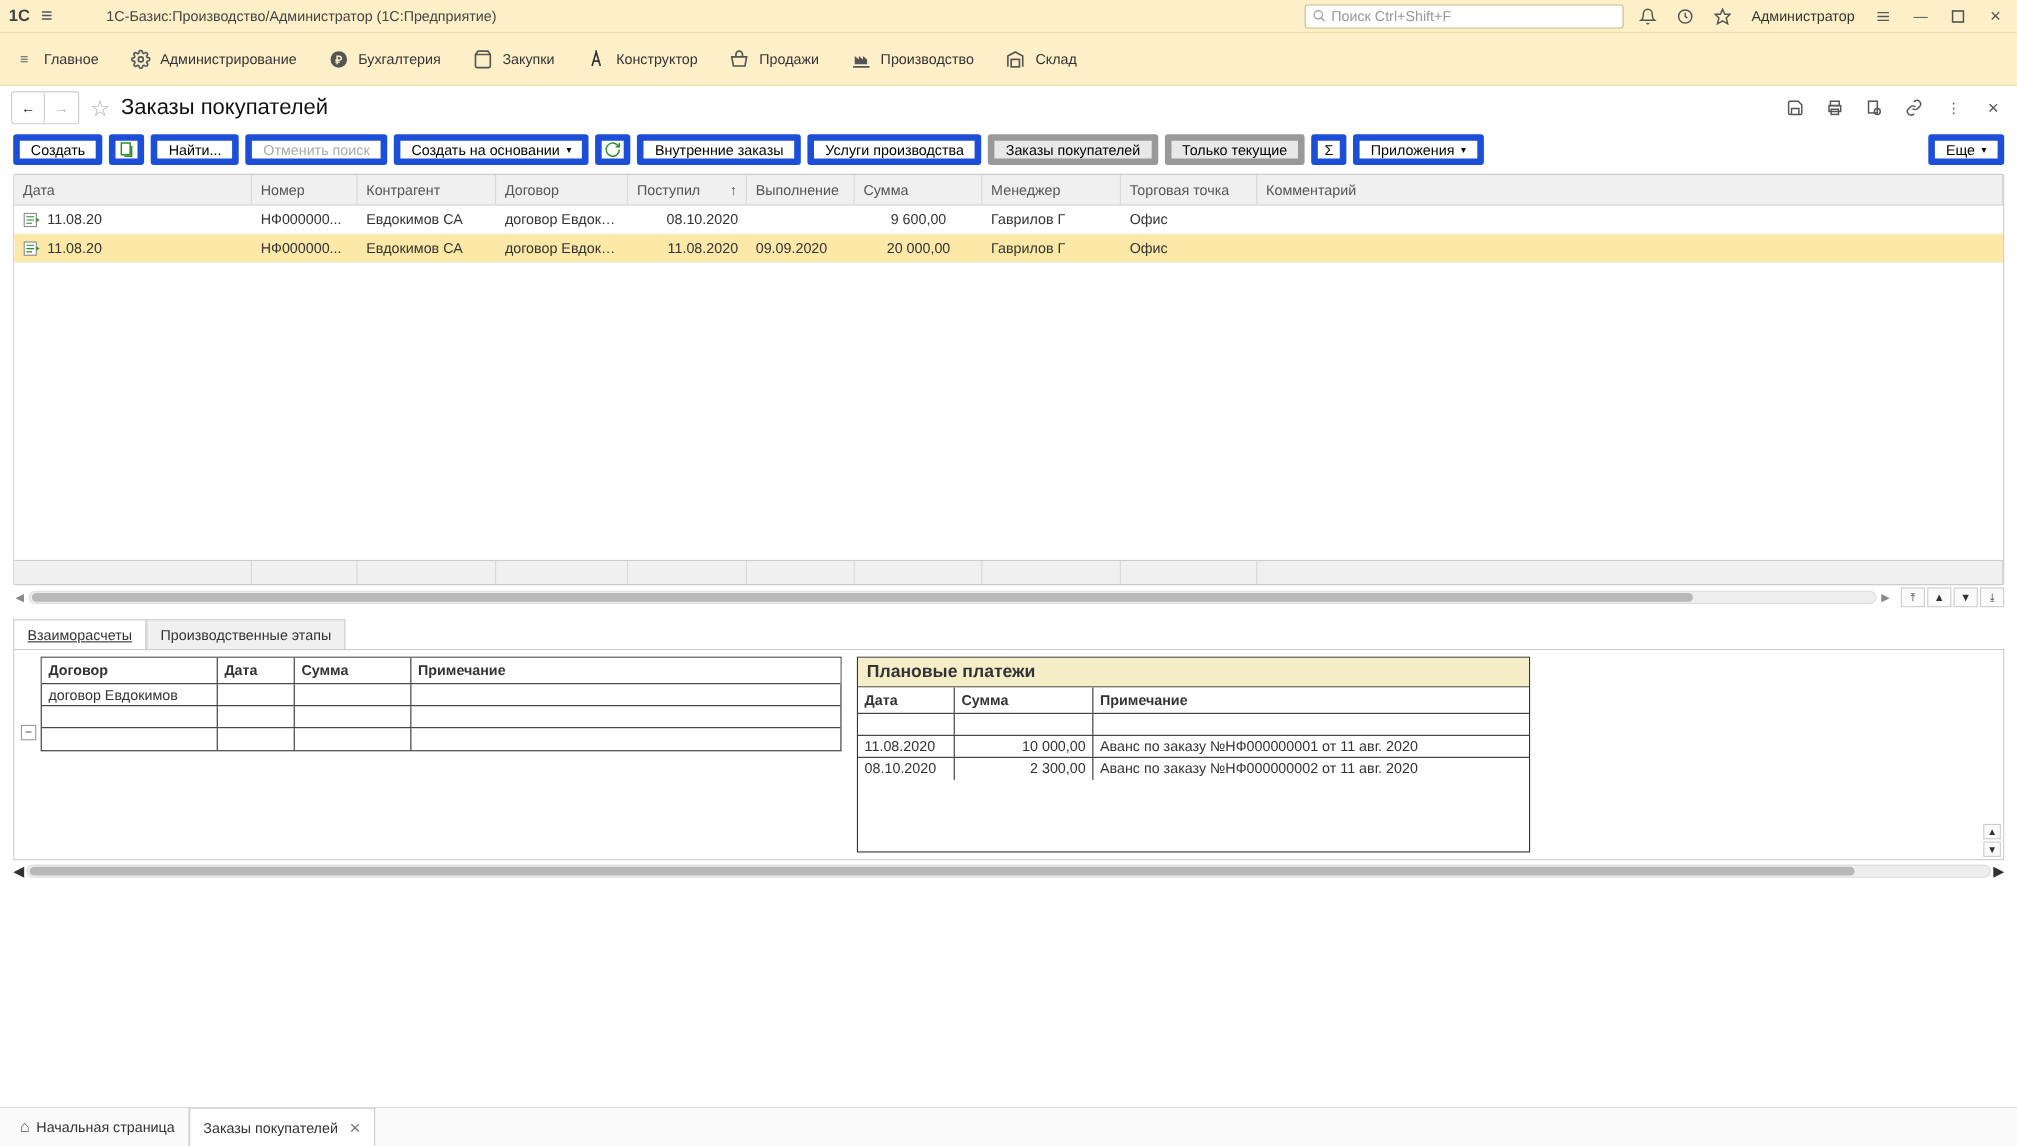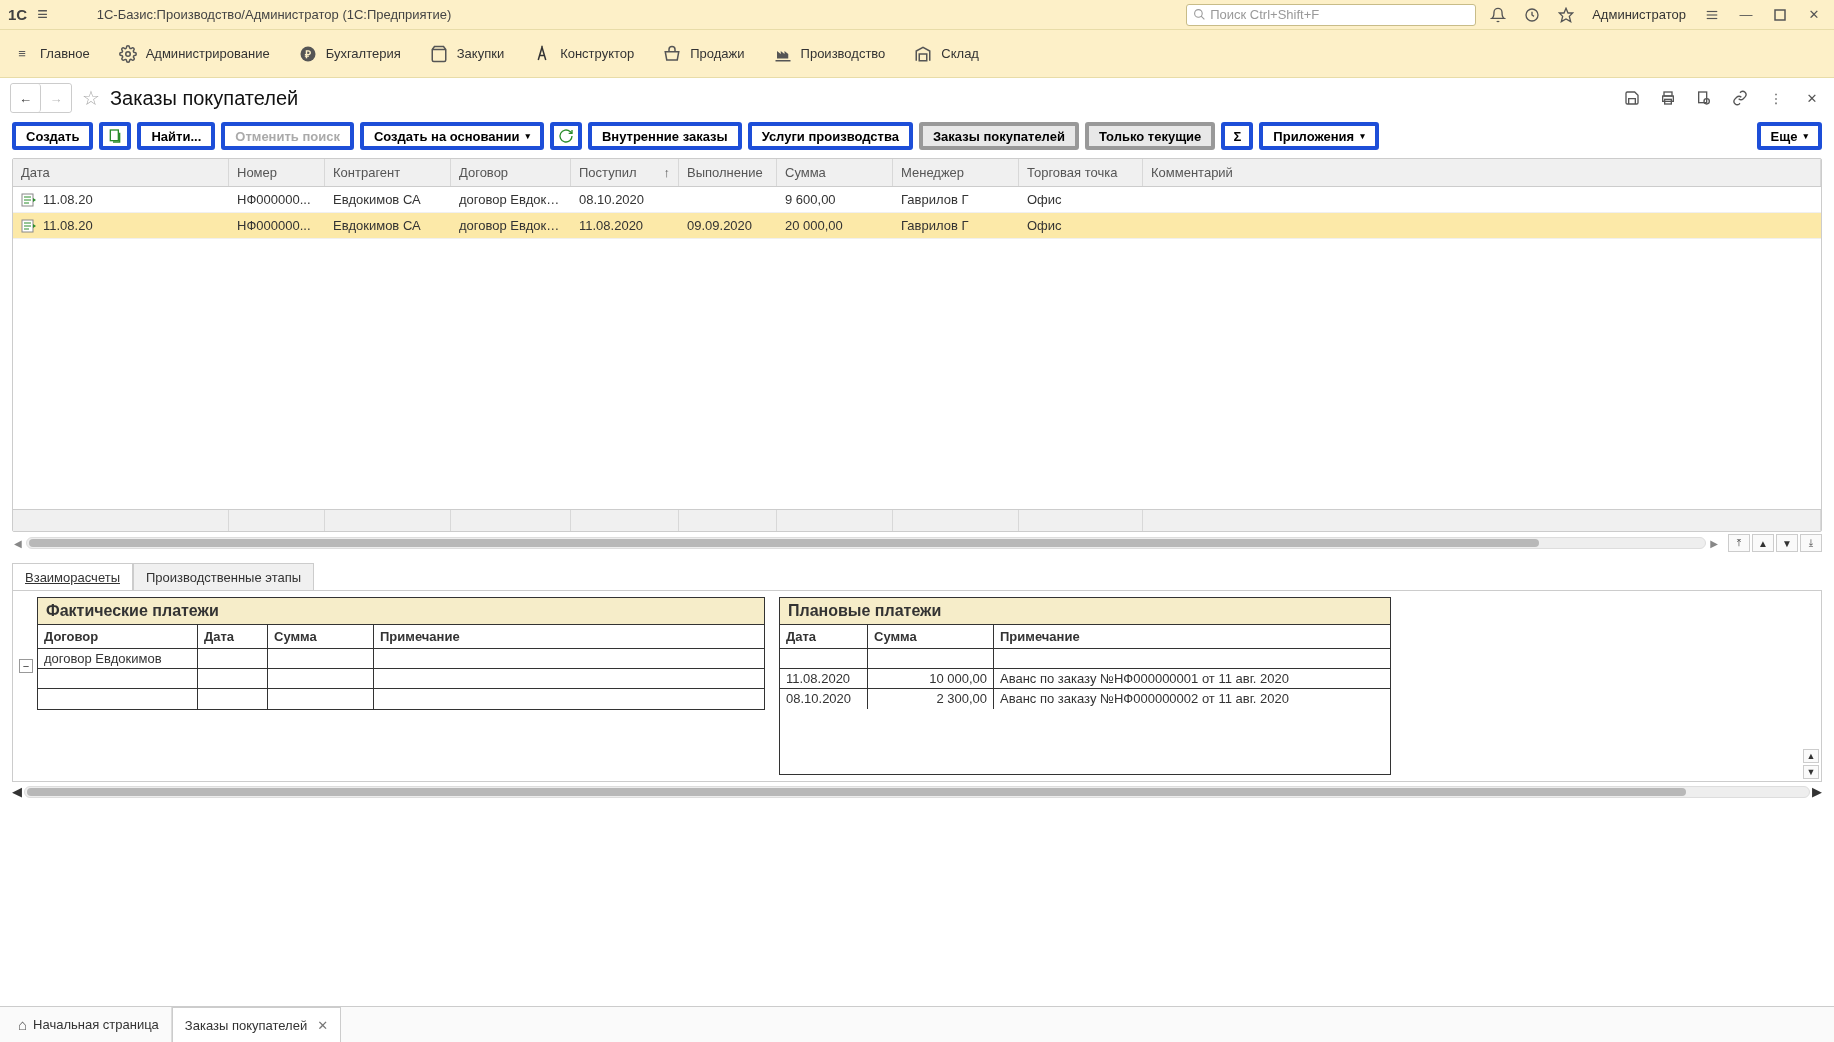--- a/index.html
+++ b/index.html
@@ -25,45 +25,45 @@
 .pageheader { height: 40px; display: flex; align-items: center; padding: 4px 10px; gap: 6px; }
 .navbtn { width: 30px; height: 28px; border: 1px solid #ccc; border-radius: 3px; background: #fff; display: flex; align-items: center; justify-content: center; cursor: pointer; }
 .navbtn.disabled { color: #bbb; }
 .star { width: 26px; height: 26px; display: flex; align-items: center; justify-content: center; color: #aaa; cursor: pointer; font-size: 20px; }
 .pagetitle { font-size: 20px; font-weight: normal; color: #111; }
 .pageheader .spacer { flex: 1; }
 .pageheader .hicon { width: 24px; height: 24px; display: flex; align-items: center; justify-content: center; cursor: pointer; color: #555; margin-left:6px; }
 
 
 .toolbar { display: flex; align-items: center; padding: 4px 12px 8px 12px; gap: 6px; }
-.btn { height: 28px; padding: 0 10px; border: 4px solid #1d4ed8; border-radius: 3px; background: #fff; cursor: pointer; display: flex; align-items: center; gap: 4px; font-size: 13px; font-weight: bold; }
+.btn { height: 28px; padding: 0 10px; border: 6px solid #1d4ed8; border-radius: 3px; background: #fff; cursor: pointer; display: flex; align-items: center; gap: 4px; font-size: 13px; }
 .btn.icon-only { width: 32px; padding: 0; justify-content: center; }
 .btn.disabled { color: #aaa; }
 .btn.active { background: #e8e8e8; border-color: #999; }
 .btn.green-icon { color: #2a8c2a; }
 .btn .caret { font-size: 9px; margin-left: 2px; }
 .toolbar .spacer { flex: 1; }
 
 
 .tablewrap { margin: 0 12px; border: 1px solid #ccc; border-radius: 2px; overflow: hidden; }
 .thead { display: flex; background: #f0f0f0; border-bottom: 1px solid #ccc; height: 28px; }
 .thead .th { padding: 5px 8px; border-right: 1px solid #d8d8d8; color: #555; display: flex; align-items: center; gap: 4px; }
 .tbody { background: #fff; height: 322px; overflow: auto; }
 .row { display: flex; height: 26px; align-items: center; border-bottom: 1px solid #f0f0f0; }
 .row.selected { background: #fce9a8; }
 .row .td { padding: 0 8px; overflow: hidden; text-overflow: ellipsis; white-space: nowrap; }
-.row .td.right { text-align: left; }
+.row .td.right { text-align: center; }
 .docicon { display:inline-block; width:16px; height:14px; margin-right:6px; vertical-align: middle; }
 .docicon svg { display:block; }
 
 .col-date { width: 216px; }
 .col-num  { width: 96px; }
 .col-ka   { width: 126px; }
 .col-dog  { width: 120px; }
-.col-post { width: 108px; }
+.col-post { width: 108px; text-align: right; }
 .col-vyp  { width: 98px; }
 .col-sum  { width: 116px; }
 .col-man  { width: 126px; }
 .col-tt   { width: 124px; }
 .col-com  { flex: 1; }
 
 .tf { height: 22px; background: #f0f0f0; border-top: 1px solid #ccc; display:flex; }
 .tf .tfc { border-right: 1px solid #d8d8d8; }
 
 .scrollx { margin: 2px 12px 0 12px; display:flex; align-items:center; gap:2px; }
@@ -398,21 +398,20 @@
 </div>
 
 <div class="tabs">
   <div class="tab active">Взаиморасчеты</div>
   <div class="tab">Производственные этапы</div>
 </div>
 <div class="tabpanel">
   <div class="subwrap">
     <div class="tree-toggle">−</div>
     <div class="subtable left-sub">
-      <div class="subtitle">Фактические платежи</div>
       <div class="subhead">
         <div class="sh sh1">Договор</div>
         <div class="sh sh2">Дата</div>
         <div class="sh sh3">Сумма</div>
         <div class="sh sh4">Примечание</div>
       </div>
       <div class="srow">
         <div class="sc sc1">договор Евдокимов</div>
         <div class="sc sc2"></div>
         <div class="sc sc3"></div>

